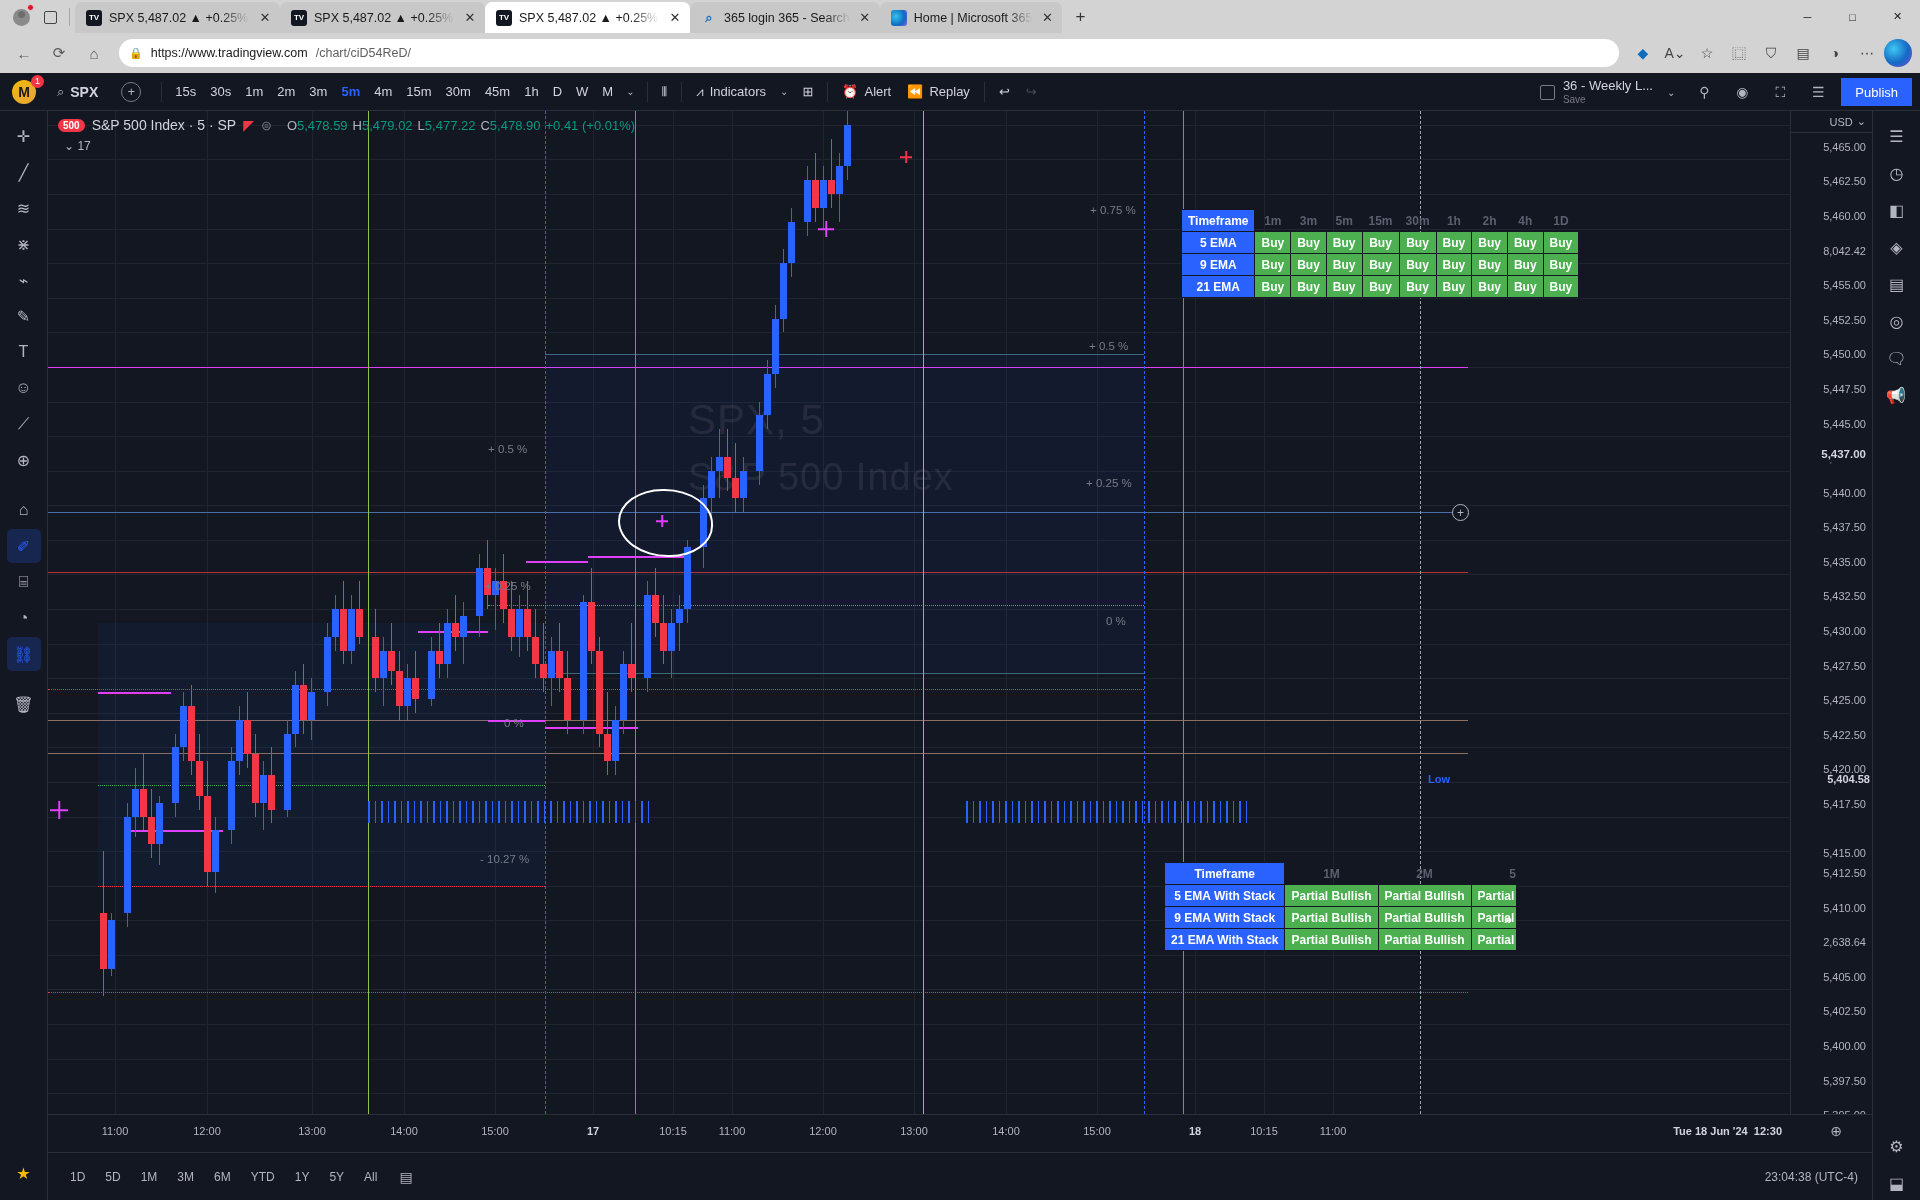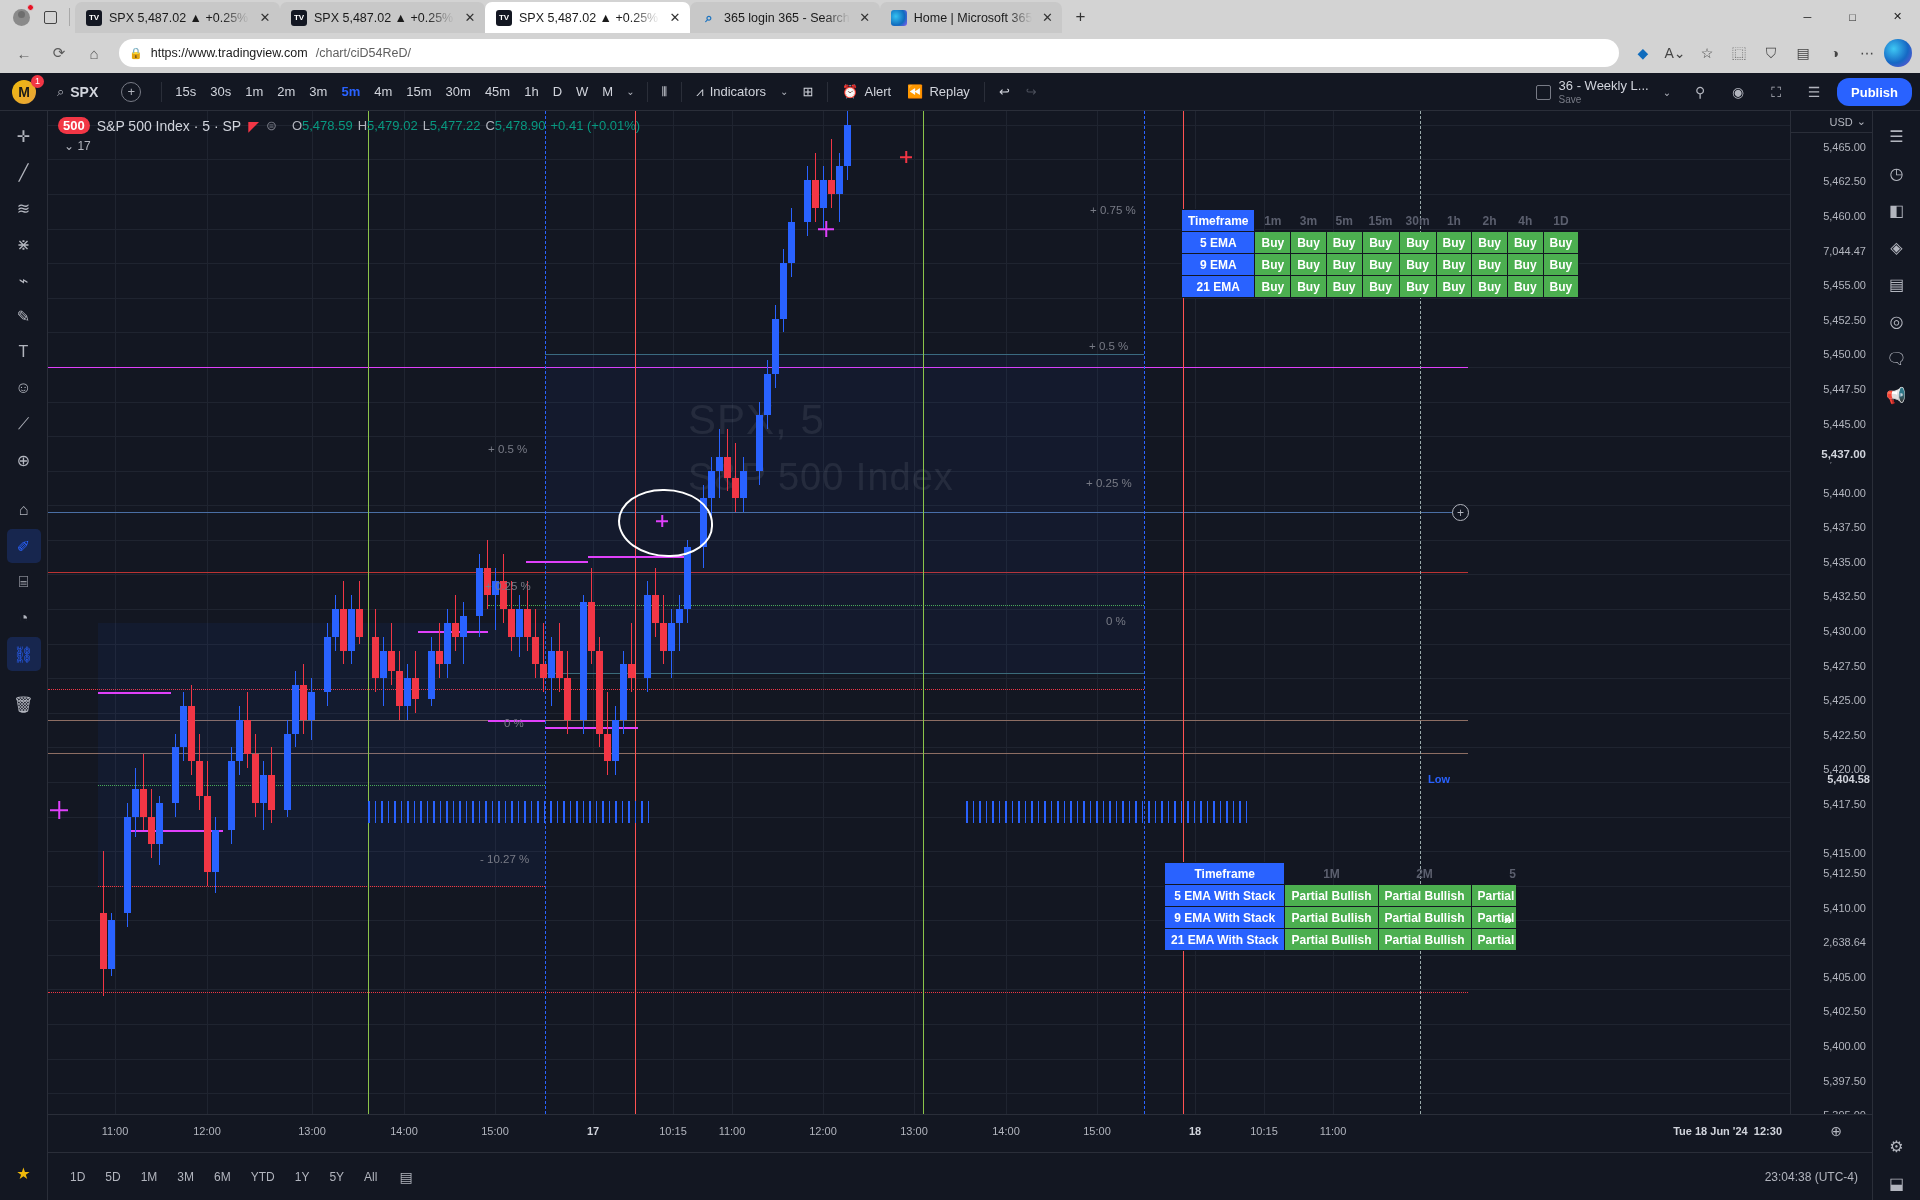--- a/index.html
+++ b/index.html
@@ -139,22 +139,22 @@
     color: #d1d4dc; font-size: 13px; border-radius: 4px;
   }
   .tv-top-right {
     position: absolute; right: 8px; top: 0; height: 38px;
     display: flex; align-items: center; gap: 8px;
   }
   .layout-name { color: #d1d4dc; font-size: 13px; text-align: left; line-height: 1.1; }
   .layout-name small { color: #787b86; font-size: 10px; display: block; }
   .publish-btn {
     background: #2962ff; color: #fff; padding: 0 14px; height: 28px;
-    border-radius: 12px; font-size: 13px; display: flex; align-items: center;
-    font-weight: 700;
+    border-radius: 0; font-size: 13px; display: flex; align-items: center;
+    font-weight: 400;
   }
   .sq-chk {
     width: 15px; height: 15px; border: 1.5px solid #787b86; border-radius: 2px;
   }
 
   .tv-body { display: flex; height: 1089px; }
   .left-tools {
     width: 48px; background: #131722; border-right: 1px solid #2a2e39;
     display: flex; flex-direction: column; align-items: center; padding-top: 8px; gap: 2px;
   }
@@ -166,21 +166,21 @@
   .tool.gap { margin-top: 14px; }
 
   .chart-wrap { flex: 1; position: relative; overflow: hidden; background: #131722; }
   .chart-area { position: absolute; inset: 0 82px 86px 0; background: #131722; }
 
   .legend {
     position: absolute; left: 10px; top: 6px; display: flex; align-items: center;
     gap: 7px; font-size: 13px; z-index: 30;
   }
   .legend .b500 {
-    background: #f23645; color: #fff; font-size: 13px; font-weight: bold;
+    background: #f23645; color: #fff; font-size: 10px; font-weight: bold;
     border-radius: 9px; padding: 1px 5px;
   }
   .legend .name { color: #d1d4dc; font-size: 14px; }
   .legend .flag { color: #f23645; font-size: 14px; }
   .legend .eye { color: #787b86; font-size: 13px; }
   .ohlc { display: flex; gap: 5px; margin-left: 8px; color: #089981; }
   .ohlc .lb { color: #b2b5be; }
   .sub-legend { position: absolute; left: 16px; top: 28px; color: #b2b5be; font-size: 12px; z-index: 30; }
 
   .watermark {
@@ -831,21 +831,21 @@
 
         <div class="price-axis">
           <div class="pa-hdr">
             <span>USD</span>
             <span>⌄</span>
           </div>
           <div id="price-labels">
               <div class="pl" style="top: 35.8345px;">5,465.00</div>
               <div class="pl" style="top: 70.4207px;">5,462.50</div>
               <div class="pl" style="top: 105.007px;">5,460.00</div>
-              <div class="pl" style="top: 139.593px;">7,044.47</div>
+              <div class="pl" style="top: 139.593px;">8,042.42</div>
               <div class="pl" style="top: 174.179px;">5,455.00</div>
               <div class="pl" style="top: 208.766px; margin-left: 12px;">5,452.50</div>
               <div class="pl" style="top: 243.352px;">5,450.00</div>
               <div class="pl" style="top: 277.938px;">5,447.50</div>
               <div class="pl" style="top: 312.524px;">5,445.00</div>
               <div class="pl" style="top: 347.11px;">5,442.50</div>
               <div class="pl" style="top: 381.697px;">5,440.00</div>
               <div class="pl" style="top: 416.283px;">5,437.50</div>
               <div class="pl" style="top: 450.869px;">5,435.00</div>
               <div class="pl" style="top: 485.455px;">5,432.50</div>

